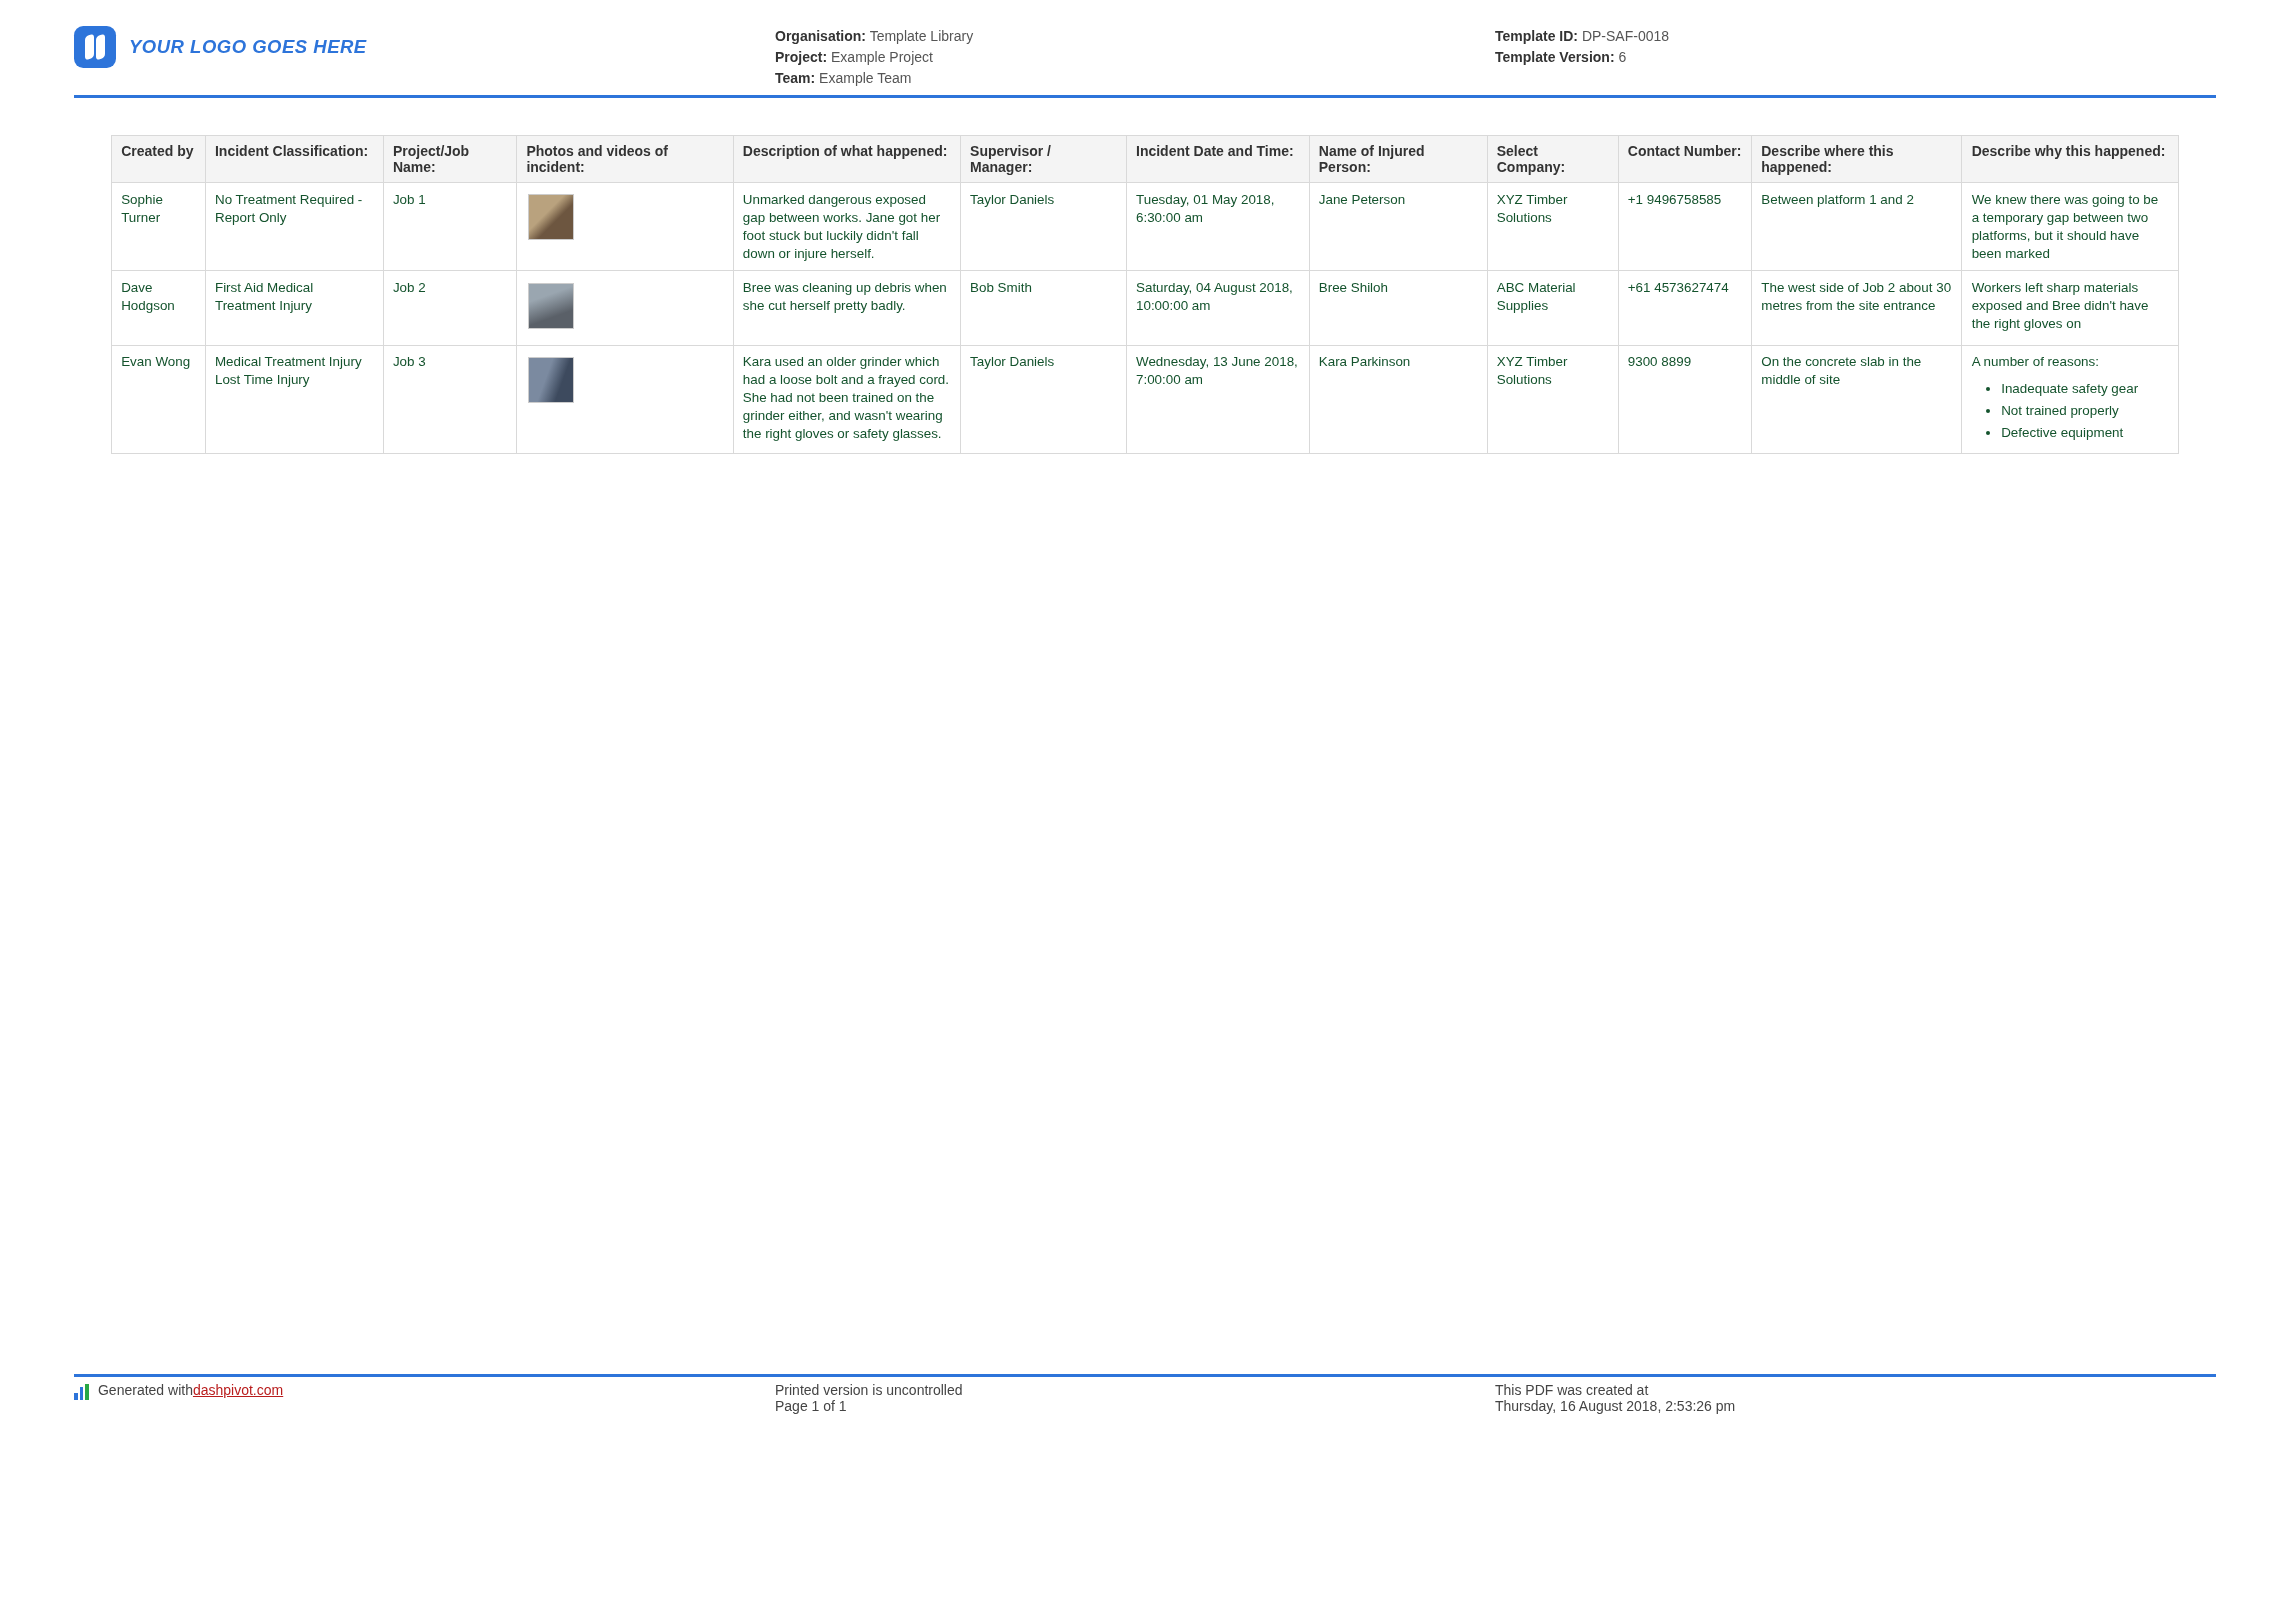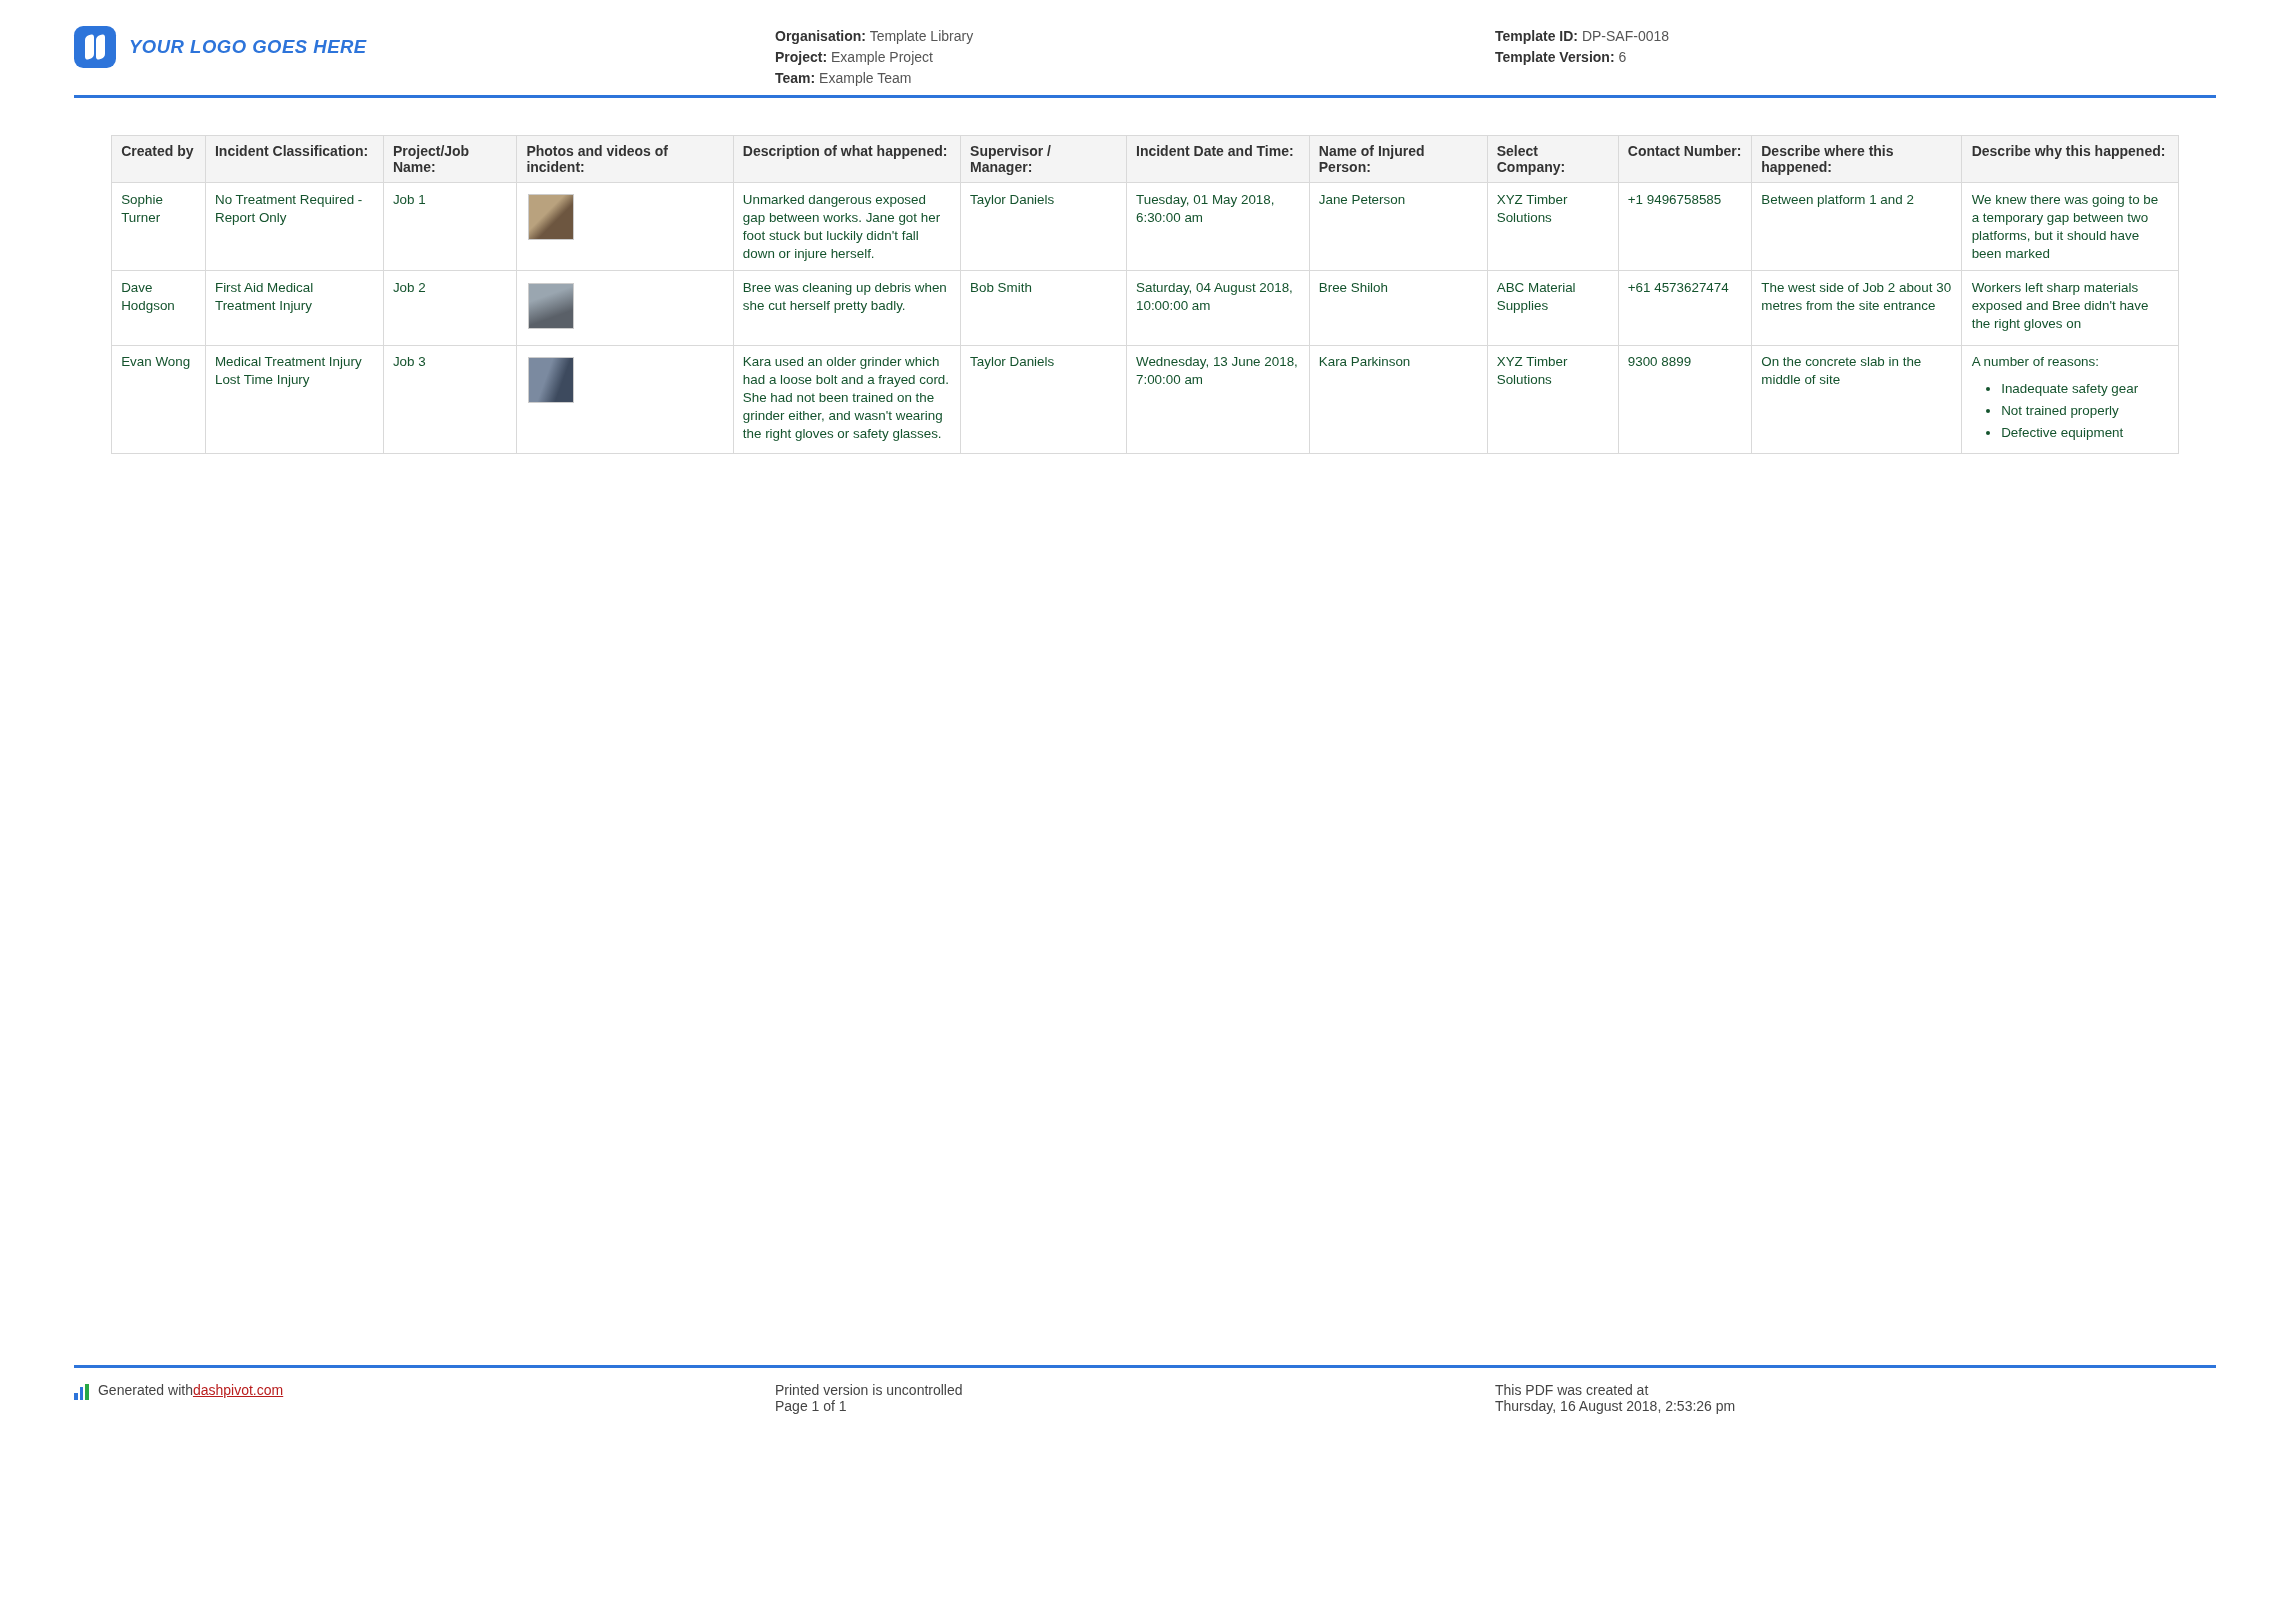--- a/index.html
+++ b/index.html
@@ -120,21 +120,21 @@
   }
   .thumb.t1 { background: linear-gradient(135deg,#b9a27e 40%,#6d5640 60%); }
   .thumb.t2 { background: linear-gradient(160deg,#9aa6b0 30%,#5a6068 70%); }
   .thumb.t3 { background: linear-gradient(110deg,#7b8aa0 40%,#3d4a5e 70%); }
   .why-list { margin: 9.2px 0 0 29.5px; padding: 0; list-style: disc; }
   .why-list li { margin-bottom: 3.7px; }
   .footer {
     position: absolute;
     left: 74px; right: 74px; bottom: 22px;
     border-top: 3.7px solid #2d74da;
-    padding-top: 14px;
+    padding-top: 5px;
     display: flex;
     font-size: 14px;
     color: #444;
     justify-content: center;
   }
   .footer-left  { flex: 0 0 701px; display: flex; align-items: flex-start; }
   .footer-center{ flex: 0 0 720px; }
   .footer-right { flex: 1; }
   .footer-icon {
     width: 16.6px; height: 16.6px; margin-right: 7.4px; position: relative; top: 1.8px;

